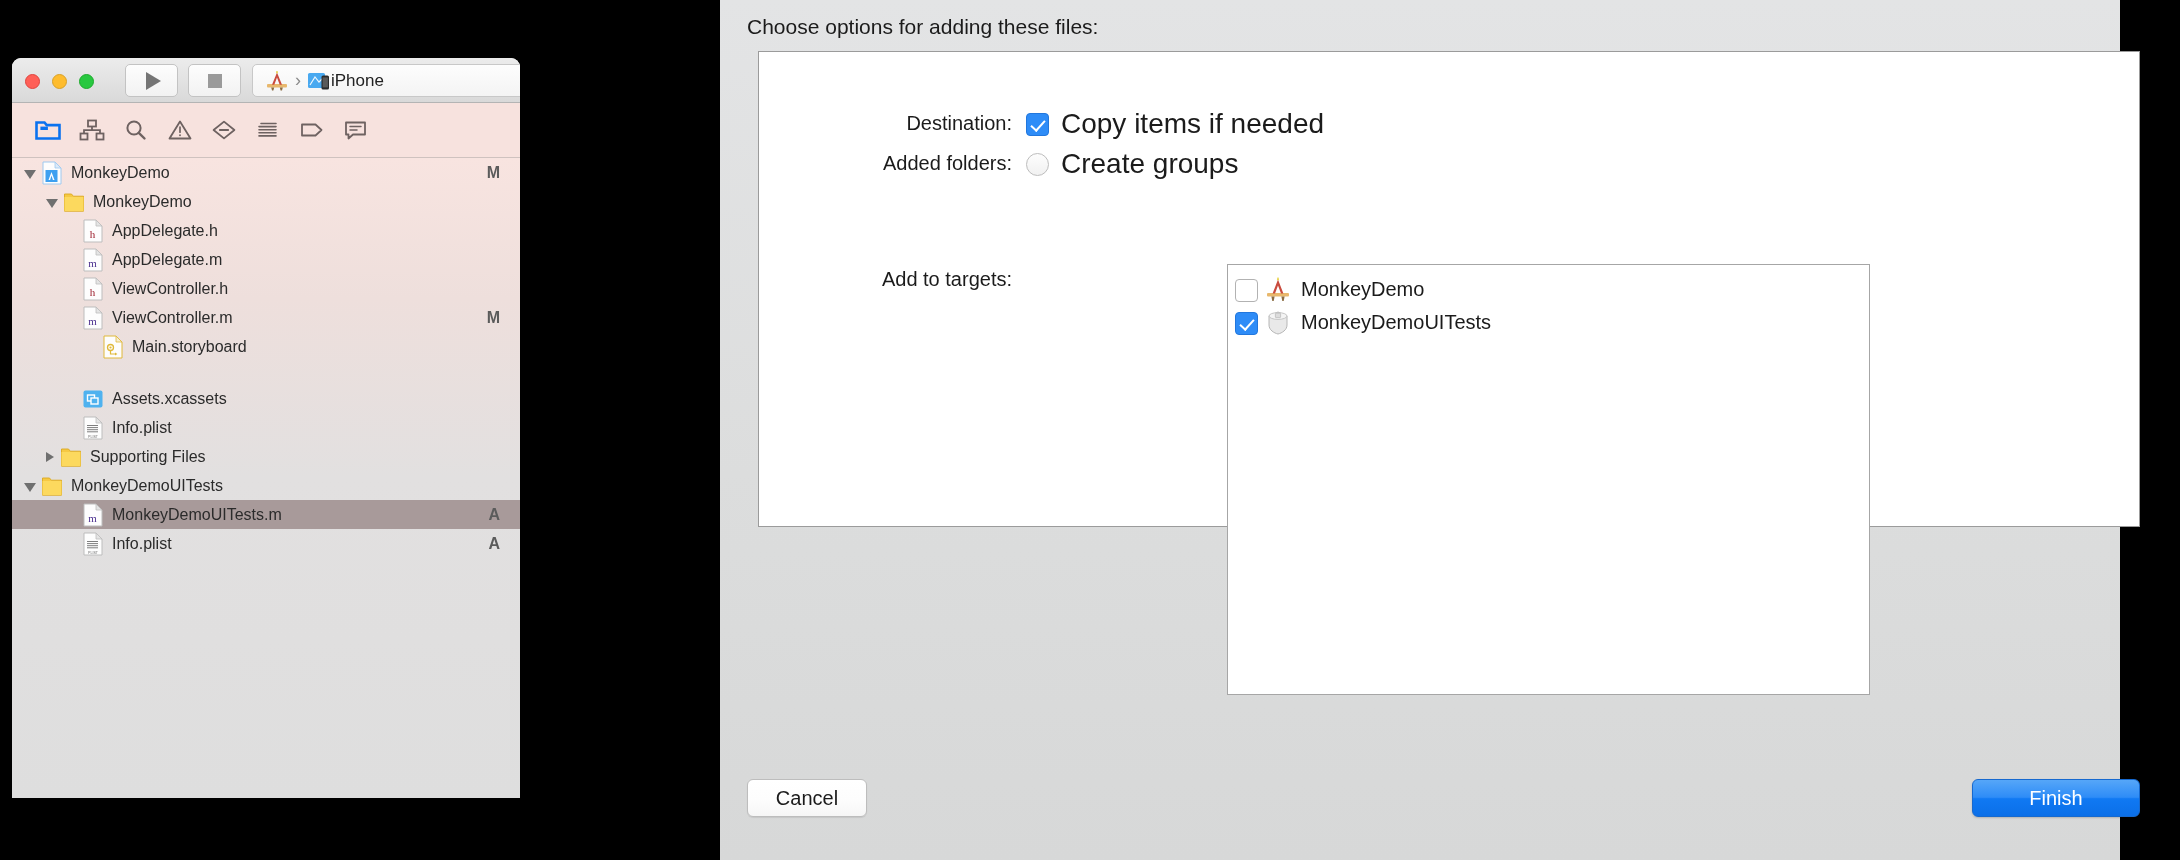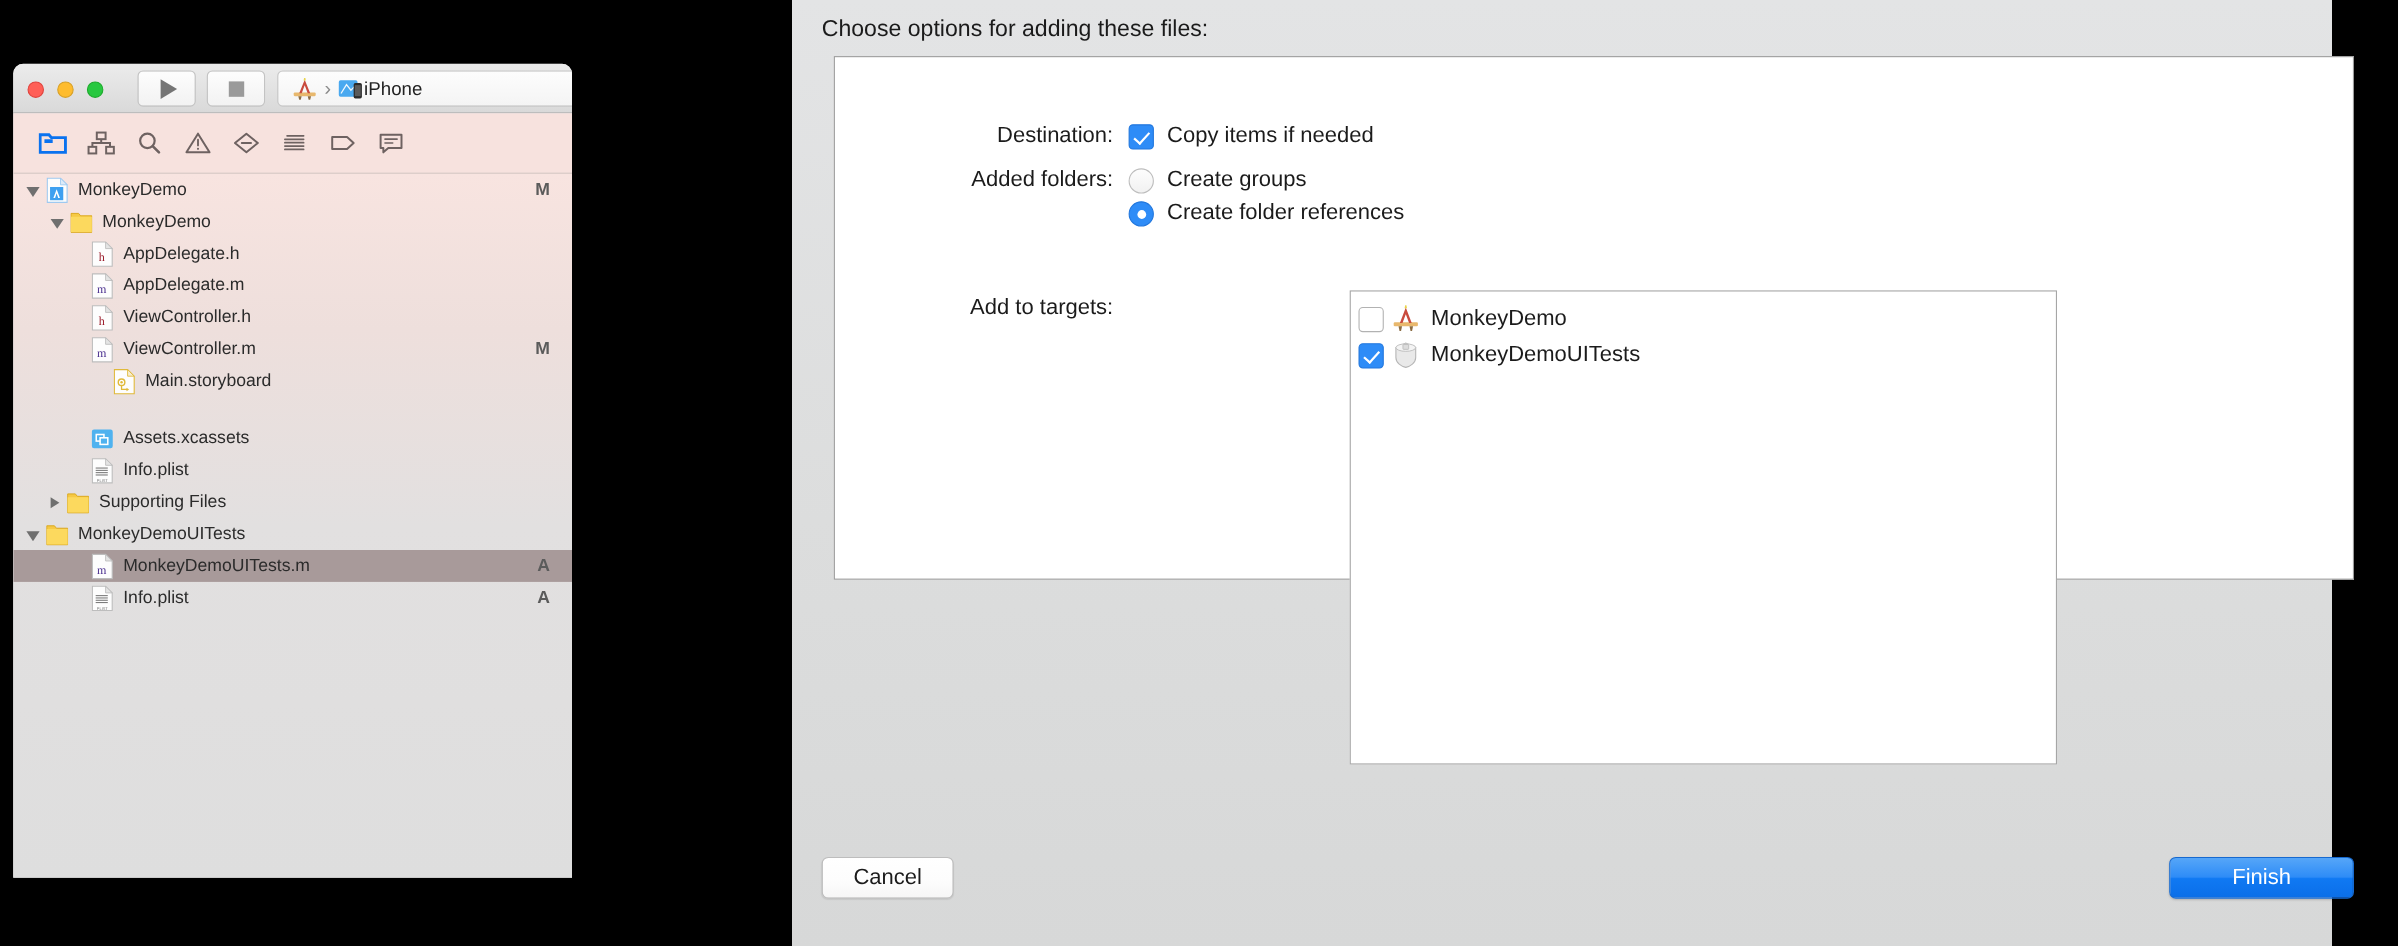--- a/index.html
+++ b/index.html
@@ -142,21 +142,21 @@
     border-width: 0 2.6px 2.6px 0; transform: rotate(42deg);
   }
   
   .rb { width: 23px; height: 23px; border-radius: 50%; flex: none; position: relative; margin-top: 2px; }
   .rb.off { background: linear-gradient(180deg,#fdfdfd,#f1f1f1); border: 1px solid #bdbdbd; }
   .rb.on { background: #2e8cf7; border: 1px solid #2277dd; }
   .rb.on::after {
     content: ""; position: absolute; left: 6.5px; top: 6.5px;
     width: 8px; height: 8px; border-radius: 50%; background: #fff;
   }
-  .ctrl-text { font-size: 20px; color: #1b1b1b; margin-left: 12px; line-height: 23px; }
+  .ctrl-text { font-size: 28px; color: #1b1b1b; margin-left: 12px; line-height: 23px; }
 
   #targets-list {
     position: absolute; left: 507px; top: 264px;
     width: 643px; height: 431px;
     background: #fff; border: 1px solid #a6a6a6;
     padding: 8px 0 0 7px;
   }
   .target-row { display: flex; align-items: center; height: 33px; }
   .target-icon { width: 28px; height: 28px; margin: 0 9px 0 6px; flex: none; }
   .target-label { font-size: 20px; color: #1b1b1b; }
@@ -415,25 +415,20 @@
     <div class="form-row" style="left:38px; top:111px; width:900px;">
       <div class="form-label">Destination:</div>
       <div class="cb on"></div>
       <div class="ctrl-text">Copy items if needed</div>
     </div>
 
     <div class="form-row" style="left:38px; top:151px; width:900px;">
       <div class="form-label">Added folders:</div>
       <div class="rb off"></div>
       <div class="ctrl-text">Create groups</div>
-    </div>
-    <div class="form-row" style="left:38px; top:181px; width:900px;">
-      <div class="form-label"></div>
-      <div class="rb on"></div>
-      <div class="ctrl-text">Create folder references</div>
     </div>
 
     <div class="form-row" style="left:38px; top:268px; width:300px;">
       <div class="form-label">Add to targets:</div>
     </div>
 
     <div id="targets-list">
       <div class="target-row">
         <div class="cb off"></div>
         <svg class="target-icon" viewBox="0 0 28 28">

